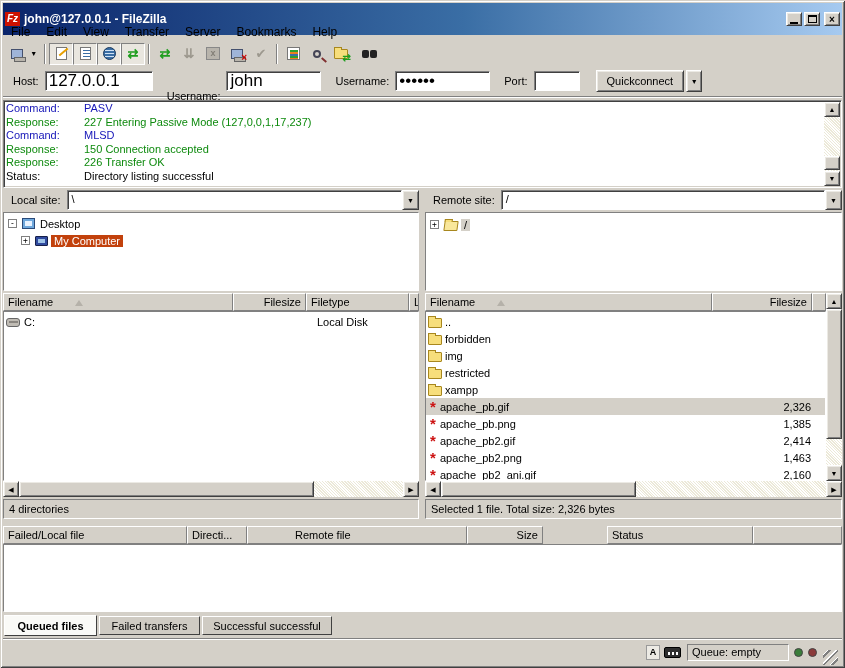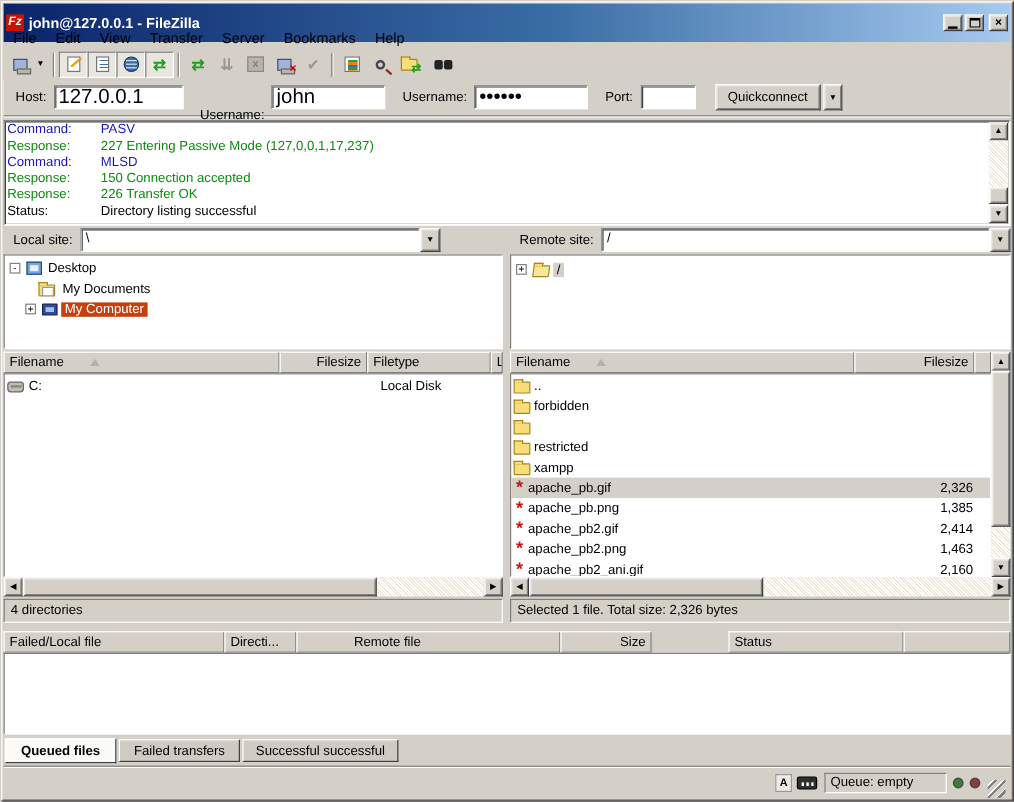--- a/index.html
+++ b/index.html
@@ -268,38 +268,34 @@
   <div class="abs" style="right:1px; top:1px; bottom:1px; width:16px;">
     <div class="sb-btn abs" style="top:0; left:0; width:16px; height:15px;">▲</div>
     <div class="sb-track abs" style="top:15px; bottom:15px; left:0; width:16px;"></div>
     <div class="sb-thumb abs" style="bottom:16px; left:0; width:16px; height:14px;"></div>
     <div class="sb-btn abs" style="bottom:0; left:0; width:16px; height:15px;">▼</div>
   </div>
 </div>
 
 <div class="abs" style="left:3px; top:190px; width:416px; height:330px;">
 
-  <div class="abs" style="left:0; top:0; width:364px; height:20px; display:flex;">
+  <div class="abs" style="left:0; top:0; width:416px; height:20px; display:flex;">
     <span class="pane-label">Local site:</span>
     <div class="combo" style="flex:1;">
       <div class="combo-val">\</div>
       <div class="combo-arrow raised">▼</div>
     </div>
   </div>
 
   <div class="abs sunken-thin" style="left:0; top:22px; width:416px; height:79px; padding:2px 0 0 4px;">
     <div class="tree-row">
       <span class="exp">-</span>
       <span class="ic-desktop" style="margin-left:5px;"></span>
       <span class="tree-label">Desktop</span>
     </div>
-    <div class="tree-row" style="padding-left:22px;">
-      <span class="folder docs"></span>
-      <span class="tree-label">My Documents</span>
-    </div>
     <div class="tree-row" style="padding-left:13px;">
       <span class="exp">+</span>
       <span class="ic-pc" style="margin-left:5px;"></span>
       <span class="tree-label sel-blue">My Computer</span>
     </div>
   </div>
 
   <div class="abs" style="left:0; top:103px; width:416px; height:18px;">
     <div class="col-h" style="left:0; width:230px;">
       <span>Filename</span><span class="sort-tri"></span>
@@ -372,20 +368,21 @@
       <span style="flex:1;">..</span>
       <span class="fsize" style="width:95px; padding-right:14px;"></span>
     </div>
     <div class="file-row">
       <span class="folder"></span>
       <span style="flex:1;">forbidden</span>
       <span class="fsize" style="width:95px; padding-right:14px;"></span>
     </div>
     <div class="file-row">
       <span class="folder"></span>
+      <span style="flex:1;">img</span>
       <span class="fsize" style="width:95px; padding-right:14px;"></span>
     </div>
     <div class="file-row">
       <span class="folder"></span>
       <span style="flex:1;">restricted</span>
       <span class="fsize" style="width:95px; padding-right:14px;"></span>
     </div>
     <div class="file-row">
       <span class="folder"></span>
       <span style="flex:1;">xampp</span>

